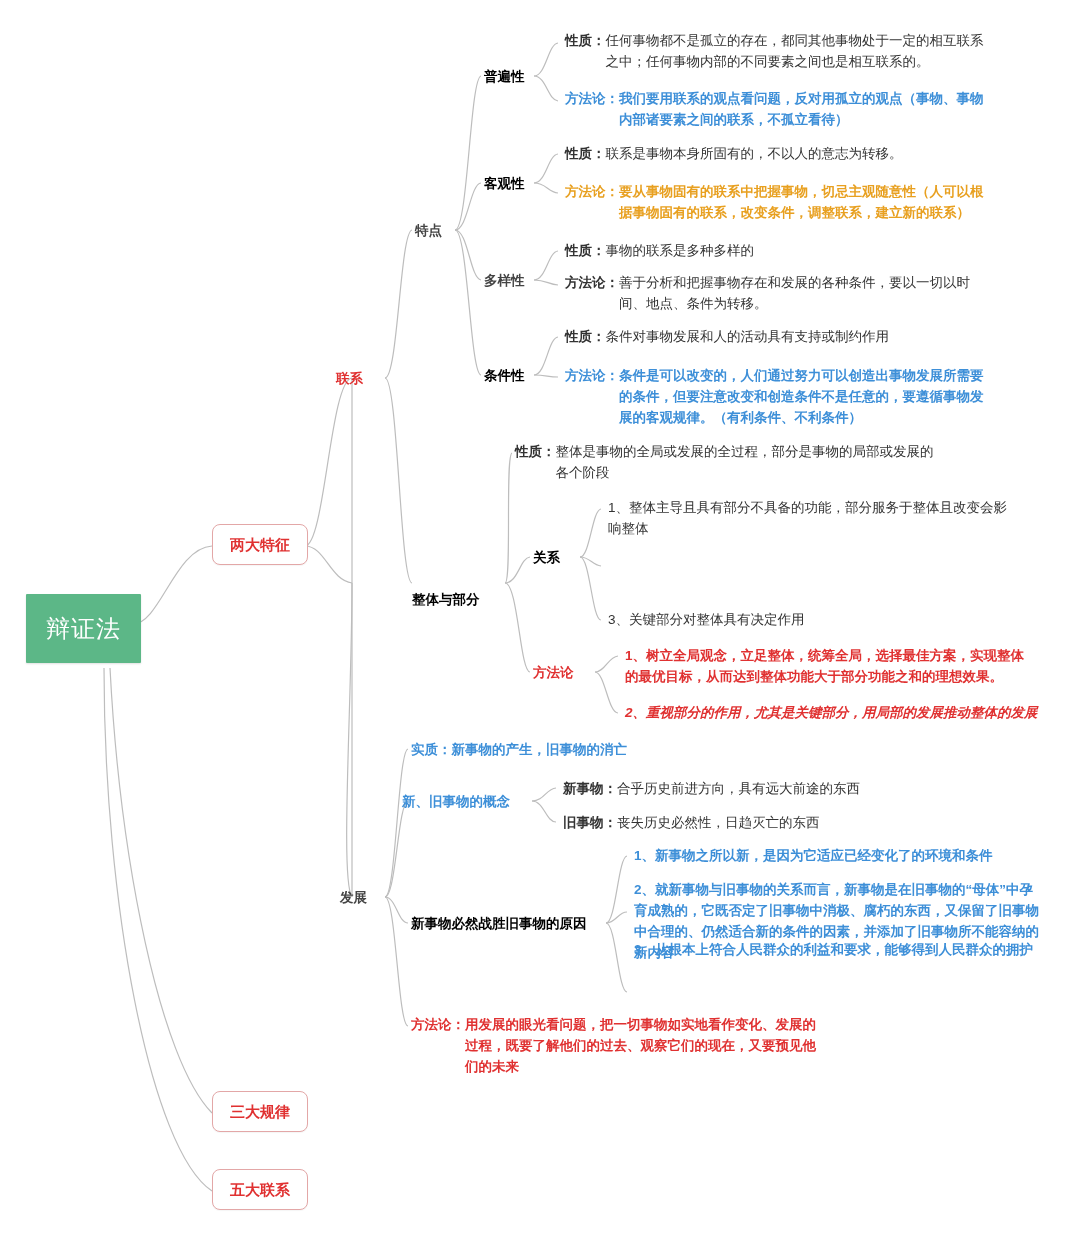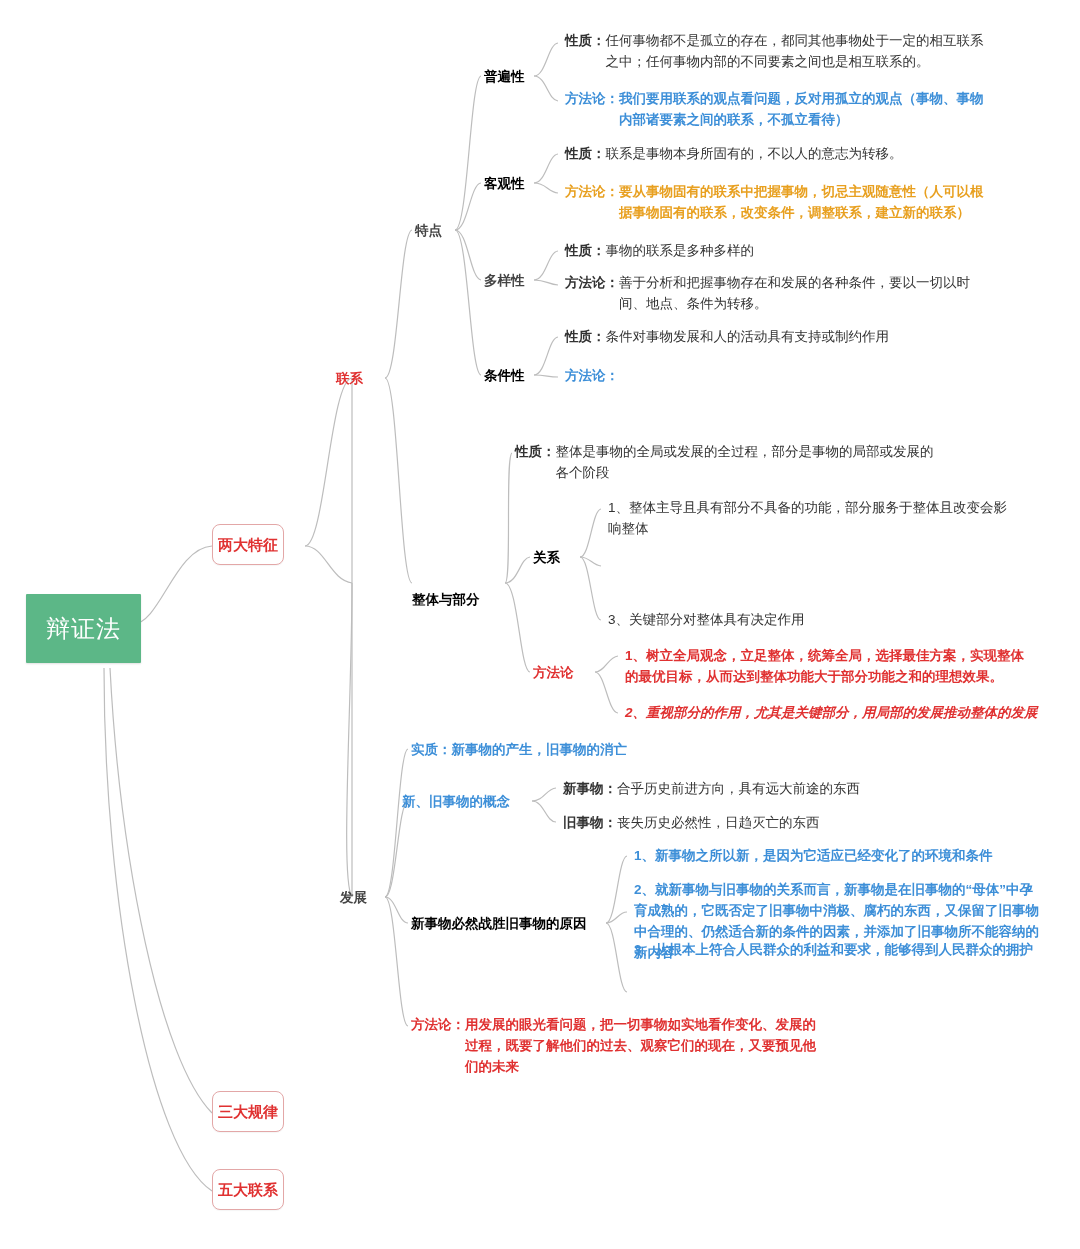--- a/index.html
+++ b/index.html
@@ -11,21 +11,21 @@
   #canvas{position:absolute;left:0;top:0;width:1080px;height:1249px;}
   svg.links{position:absolute;left:0;top:0;width:1080px;height:1249px;pointer-events:none;}
   .node{position:absolute;line-height:1.55;}
   .root{
     background:#5cb787;color:#fff;border-radius:1px;
     padding:16px 20px;font-size:24px;font-weight:500;letter-spacing:1px;
     box-shadow:0 1px 2px rgba(0,0,0,.12);
   }
   .boxed{
     border:1px solid #e3a7a7;border-radius:8px;background:#fff;
-    padding:8px 2px;color:#e03131;font-weight:bold;font-size:15px;
+    padding:8px 14px;color:#e03131;font-weight:bold;font-size:15px;
     text-align:center;box-shadow:0 1px 1px rgba(0,0,0,.04);
   }
   .lbl{font-weight:bold;white-space:nowrap;}
   .lbl.gray{color:#444;}
   .lbl.orange{color:#000000;}
   .lbl.blue{color:#3d8fd8;}
   .lbl.red{color:#e03131;}
   .txt{color:#333;}
   .txt.blue{color:#3d8fd8;font-weight:bold;}
   .txt.orange{color:#e8a020;font-weight:bold;}
@@ -155,20 +155,21 @@
   <div class="node lbl orange" style="left:484px;top:366px;">条件性</div>
   <div class="node" style="left:565px;top:327px;width:440px;">
     <div class="row">
         <span class="k lead">性质：</span>
         <span class="txt">条件对事物发展和人的活动具有支持或制约作用</span>
       </div>
   </div>
   <div class="node" style="left:565px;top:366px;width:425px;">
     <div class="row">
         <span class="k txt blue">方法论：</span>
+        <span class="txt blue">条件是可以改变的，人们通过努力可以创造出事物发展所需要的条件，但要注意改变和创造条件不是任意的，要遵循事物发展的客观规律。（有利条件、不利条件）</span>
       </div>
   </div>
 
   <div class="node lbl orange" style="left:412px;top:590px;">整体与部分</div>
   <div class="node" style="left:515px;top:442px;width:430px;">
     <div class="row">
         <span class="k lead">性质：</span>
         <span class="txt">整体是事物的全局或发展的全过程，部分是事物的局部或发展的各个阶段</span>
       </div>
   </div>

